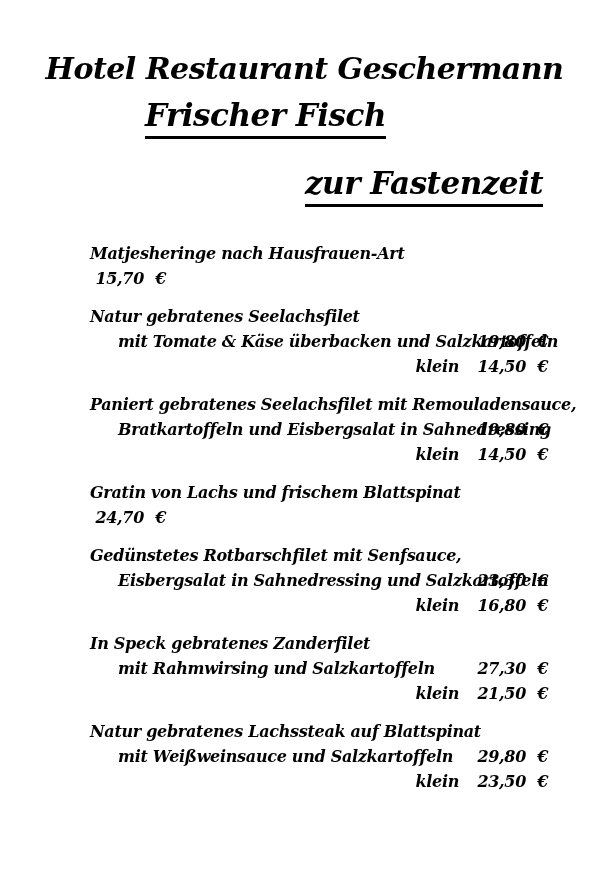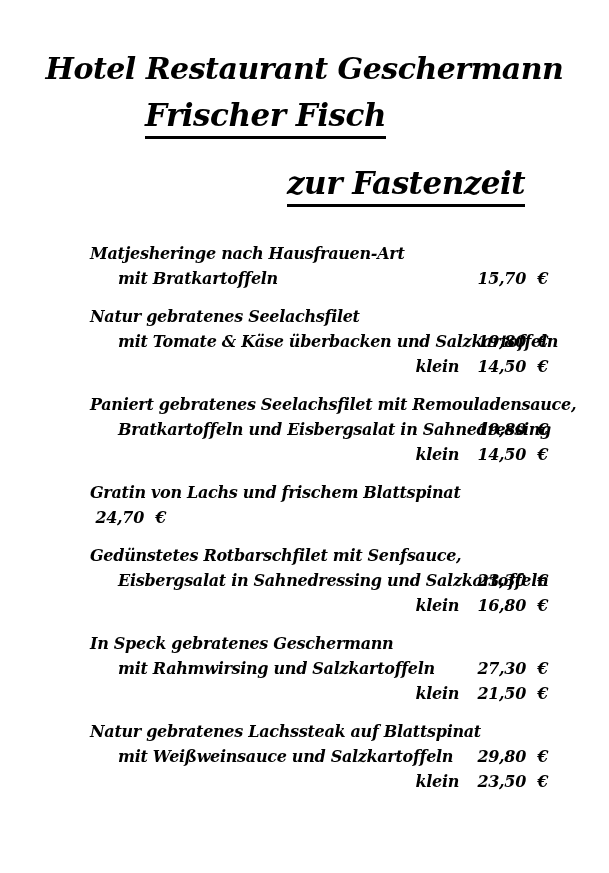--- a/index.html
+++ b/index.html
@@ -30,21 +30,21 @@
     white-space: nowrap;
   }
   .subtitle-wrap1 {
     position: absolute;
     top: 95px;
     left: 145px;
   }
   .subtitle-wrap2 {
     position: absolute;
     top: 163px;
-    left: 287px;
+    left: 305px;
     text-align: right;
   }
   .underlined {
     display: inline-block;
     font-size: 31px;
     line-height: 40px;
     letter-spacing: -0.5px;
     white-space: nowrap;
     border-bottom: 3px solid #000000;
     padding-bottom: 1px;
@@ -108,21 +108,20 @@
   <div class="subtitle-wrap2">
     <span class="underlined">zur Fastenzeit</span>
   </div>
 
   <div class="menu" id="menu-list">
   <div class="item">
     <div class="line l1">
       <span class="desc">Matjesheringe nach Hausfrauen-Art</span>
     </div>
     <div class="line l2">
-      <span class="desc indent">mit Bratkartoffeln</span>
       <span class="price-group">
         <span class="price">15,70</span>
         <span class="euro">€</span>
       </span>
     </div>
 
   </div>
 
   <div class="item">
     <div class="line l1">
@@ -192,21 +191,21 @@
       <span class="klein-label">klein</span>
       <span class="price-group">
         <span class="price">16,80</span>
         <span class="euro">€</span>
       </span>
     </div>
   </div>
 
   <div class="item">
     <div class="line l1">
-      <span class="desc">In Speck gebratenes Geschermann</span>
+      <span class="desc">In Speck gebratenes Zanderfilet</span>
     </div>
     <div class="line l2">
       <span class="desc indent">mit Rahmwirsing und Salzkartoffeln</span>
       <span class="price-group">
         <span class="price">27,30</span>
         <span class="euro">€</span>
       </span>
     </div>
     <div class="line l3">
       <span class="klein-label">klein</span>

